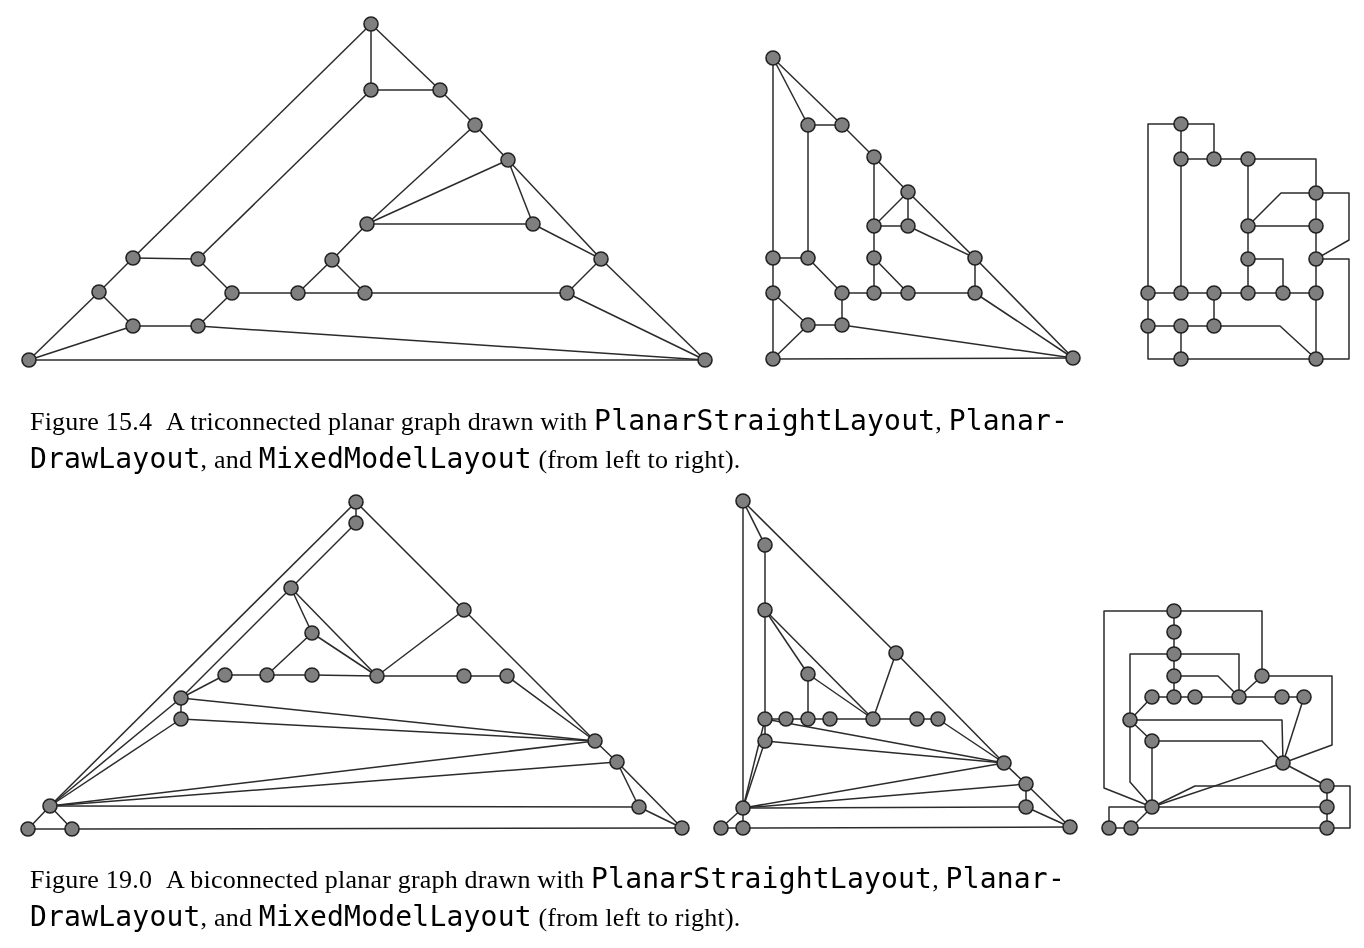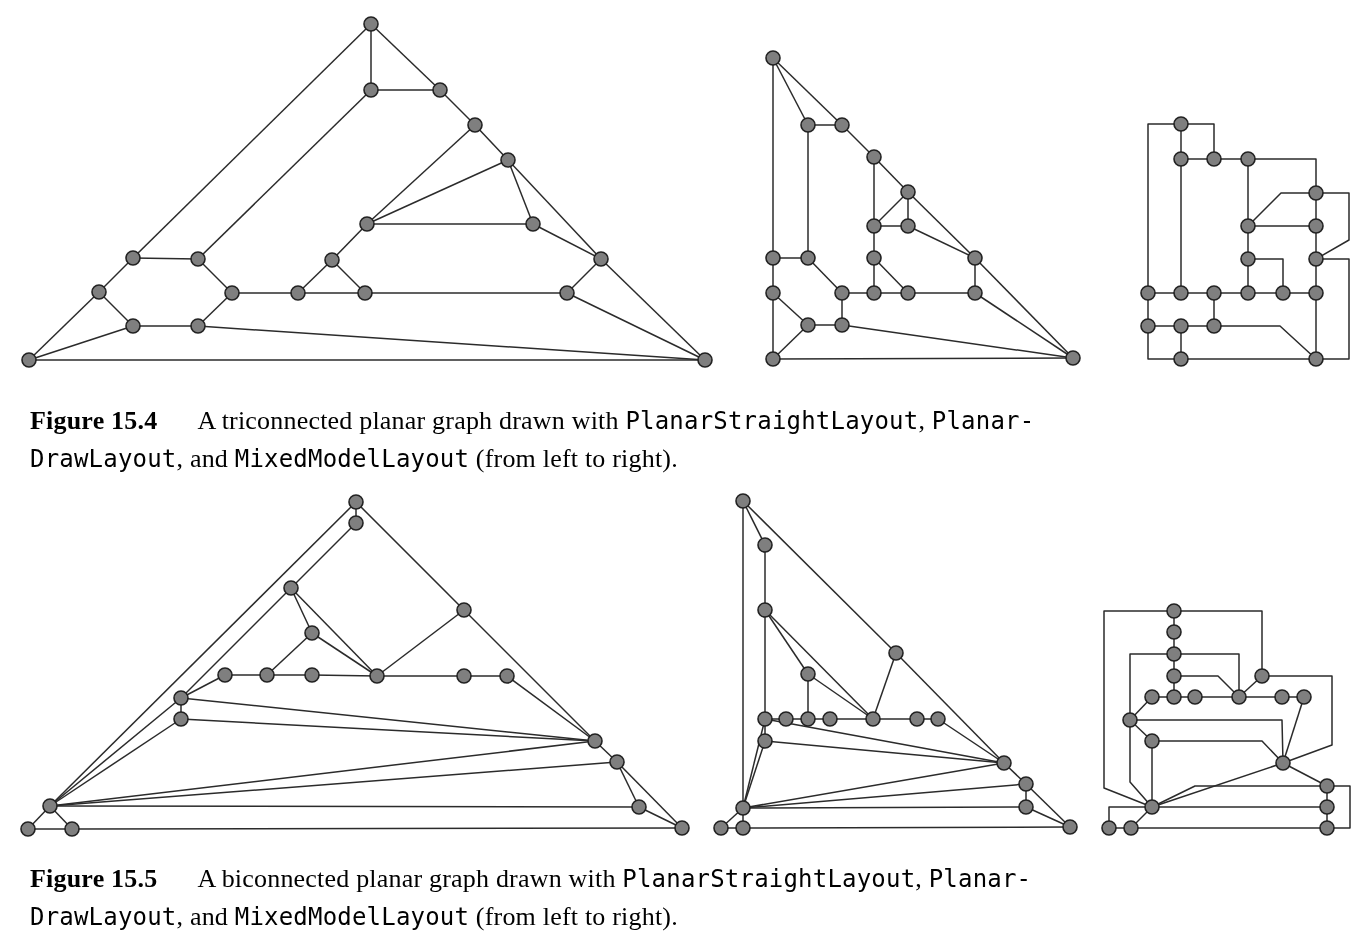--- a/index.html
+++ b/index.html
@@ -1,22 +1,22 @@
 <!DOCTYPE html>
 <html><head>
 <meta charset="utf-8">
 <style>
   html,body{margin:0;padding:0;background:#ffffff;}
   #page{position:relative;width:1364px;height:948px;background:#ffffff;overflow:hidden;
         font-family:"Liberation Serif", serif;}
   #graph-canvas{position:absolute;left:0;top:0;}
   .caption{position:absolute;left:30px;width:1310px;color:#000;
            font-size:26px;line-height:37px;letter-spacing:0.2px;}
-  .caption .fig-label{font-weight:bold;margin-right:40px;}
-  .caption .mono{font-family:"DejaVu Sans Mono", monospace;font-size:24px;}
+  .caption .fig-label{font-weight:normal;margin-right:14px;}
+  .caption .mono{font-family:"DejaVu Sans Mono", monospace;font-size:28px;}
   .caption .serif{font-family:Liberation Serif, serif;}
 </style>
 </head>
 <body>
 
 <div id="page">
   <svg id="graph-canvas" width="1364" height="948" viewBox="0 0 1364 948">
       <g>
         <polyline points="371,24 371,90" fill="none" stroke="#2b2b2b" stroke-width="1.5" stroke-linejoin="round"></polyline>
         <polyline points="371,90 440,90" fill="none" stroke="#2b2b2b" stroke-width="1.5" stroke-linejoin="round"></polyline>
@@ -348,16 +348,16 @@
         <circle cx="1327" cy="828" r="7" fill="#7f7f7f" stroke="#222222" stroke-width="1.6"></circle>
       </g>
     </svg>
 
   <div class="caption" style="top: 402px;">
     <span class="fig-label">Figure 15.4</span><span class="cap-line1"><span class="serif">A triconnected planar graph drawn with </span><span class="mono">PlanarStraightLayout</span><span class="serif">, </span><span class="mono">Planar-</span></span><br>
     <span class="cap-line2"><span class="mono">DrawLayout</span><span class="serif">, and </span><span class="mono">MixedModelLayout</span><span class="serif"> (from left to right).</span></span>
   </div>
 
   <div class="caption" style="top: 860px;">
-    <span class="fig-label">Figure 15.5</span><span class="cap-line1"><span class="serif">A biconnected planar graph drawn with </span><span class="mono">PlanarStraightLayout</span><span class="serif">, </span><span class="mono">Planar-</span></span><br>
+    <span class="fig-label">Figure 19.0</span><span class="cap-line1"><span class="serif">A biconnected planar graph drawn with </span><span class="mono">PlanarStraightLayout</span><span class="serif">, </span><span class="mono">Planar-</span></span><br>
     <span class="cap-line2"><span class="mono">DrawLayout</span><span class="serif">, and </span><span class="mono">MixedModelLayout</span><span class="serif"> (from left to right).</span></span>
   </div>
 </div>
 
 </body></html>

